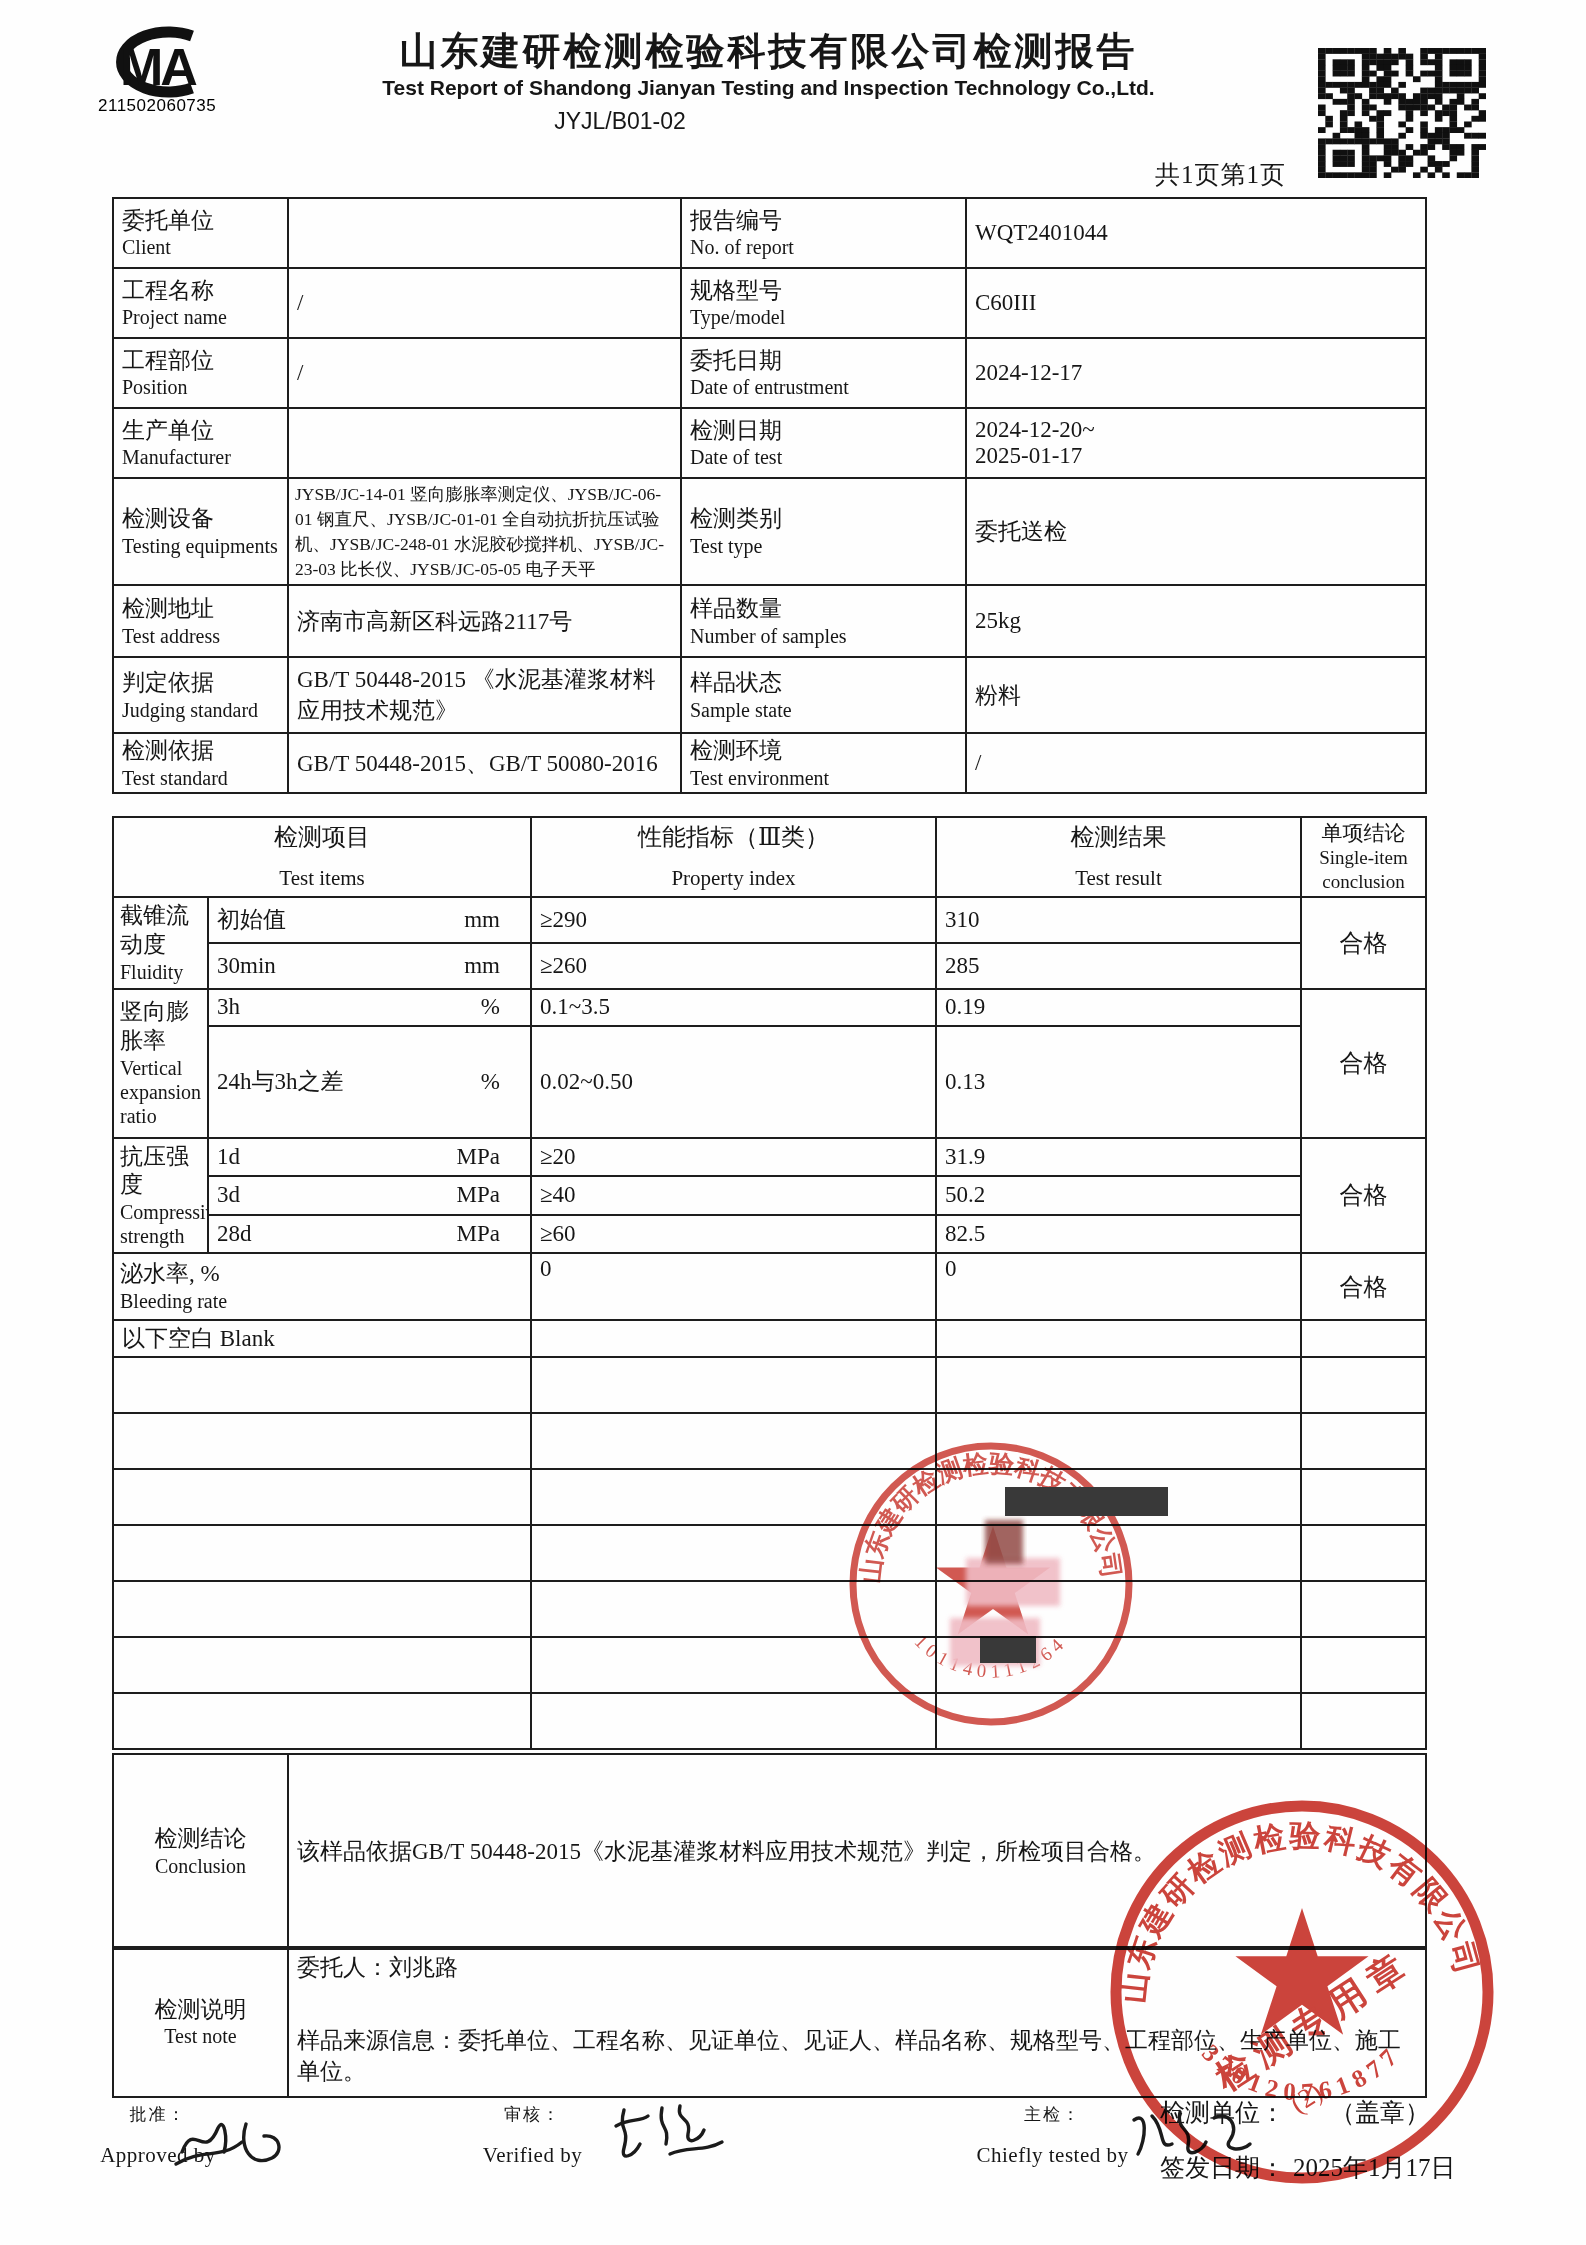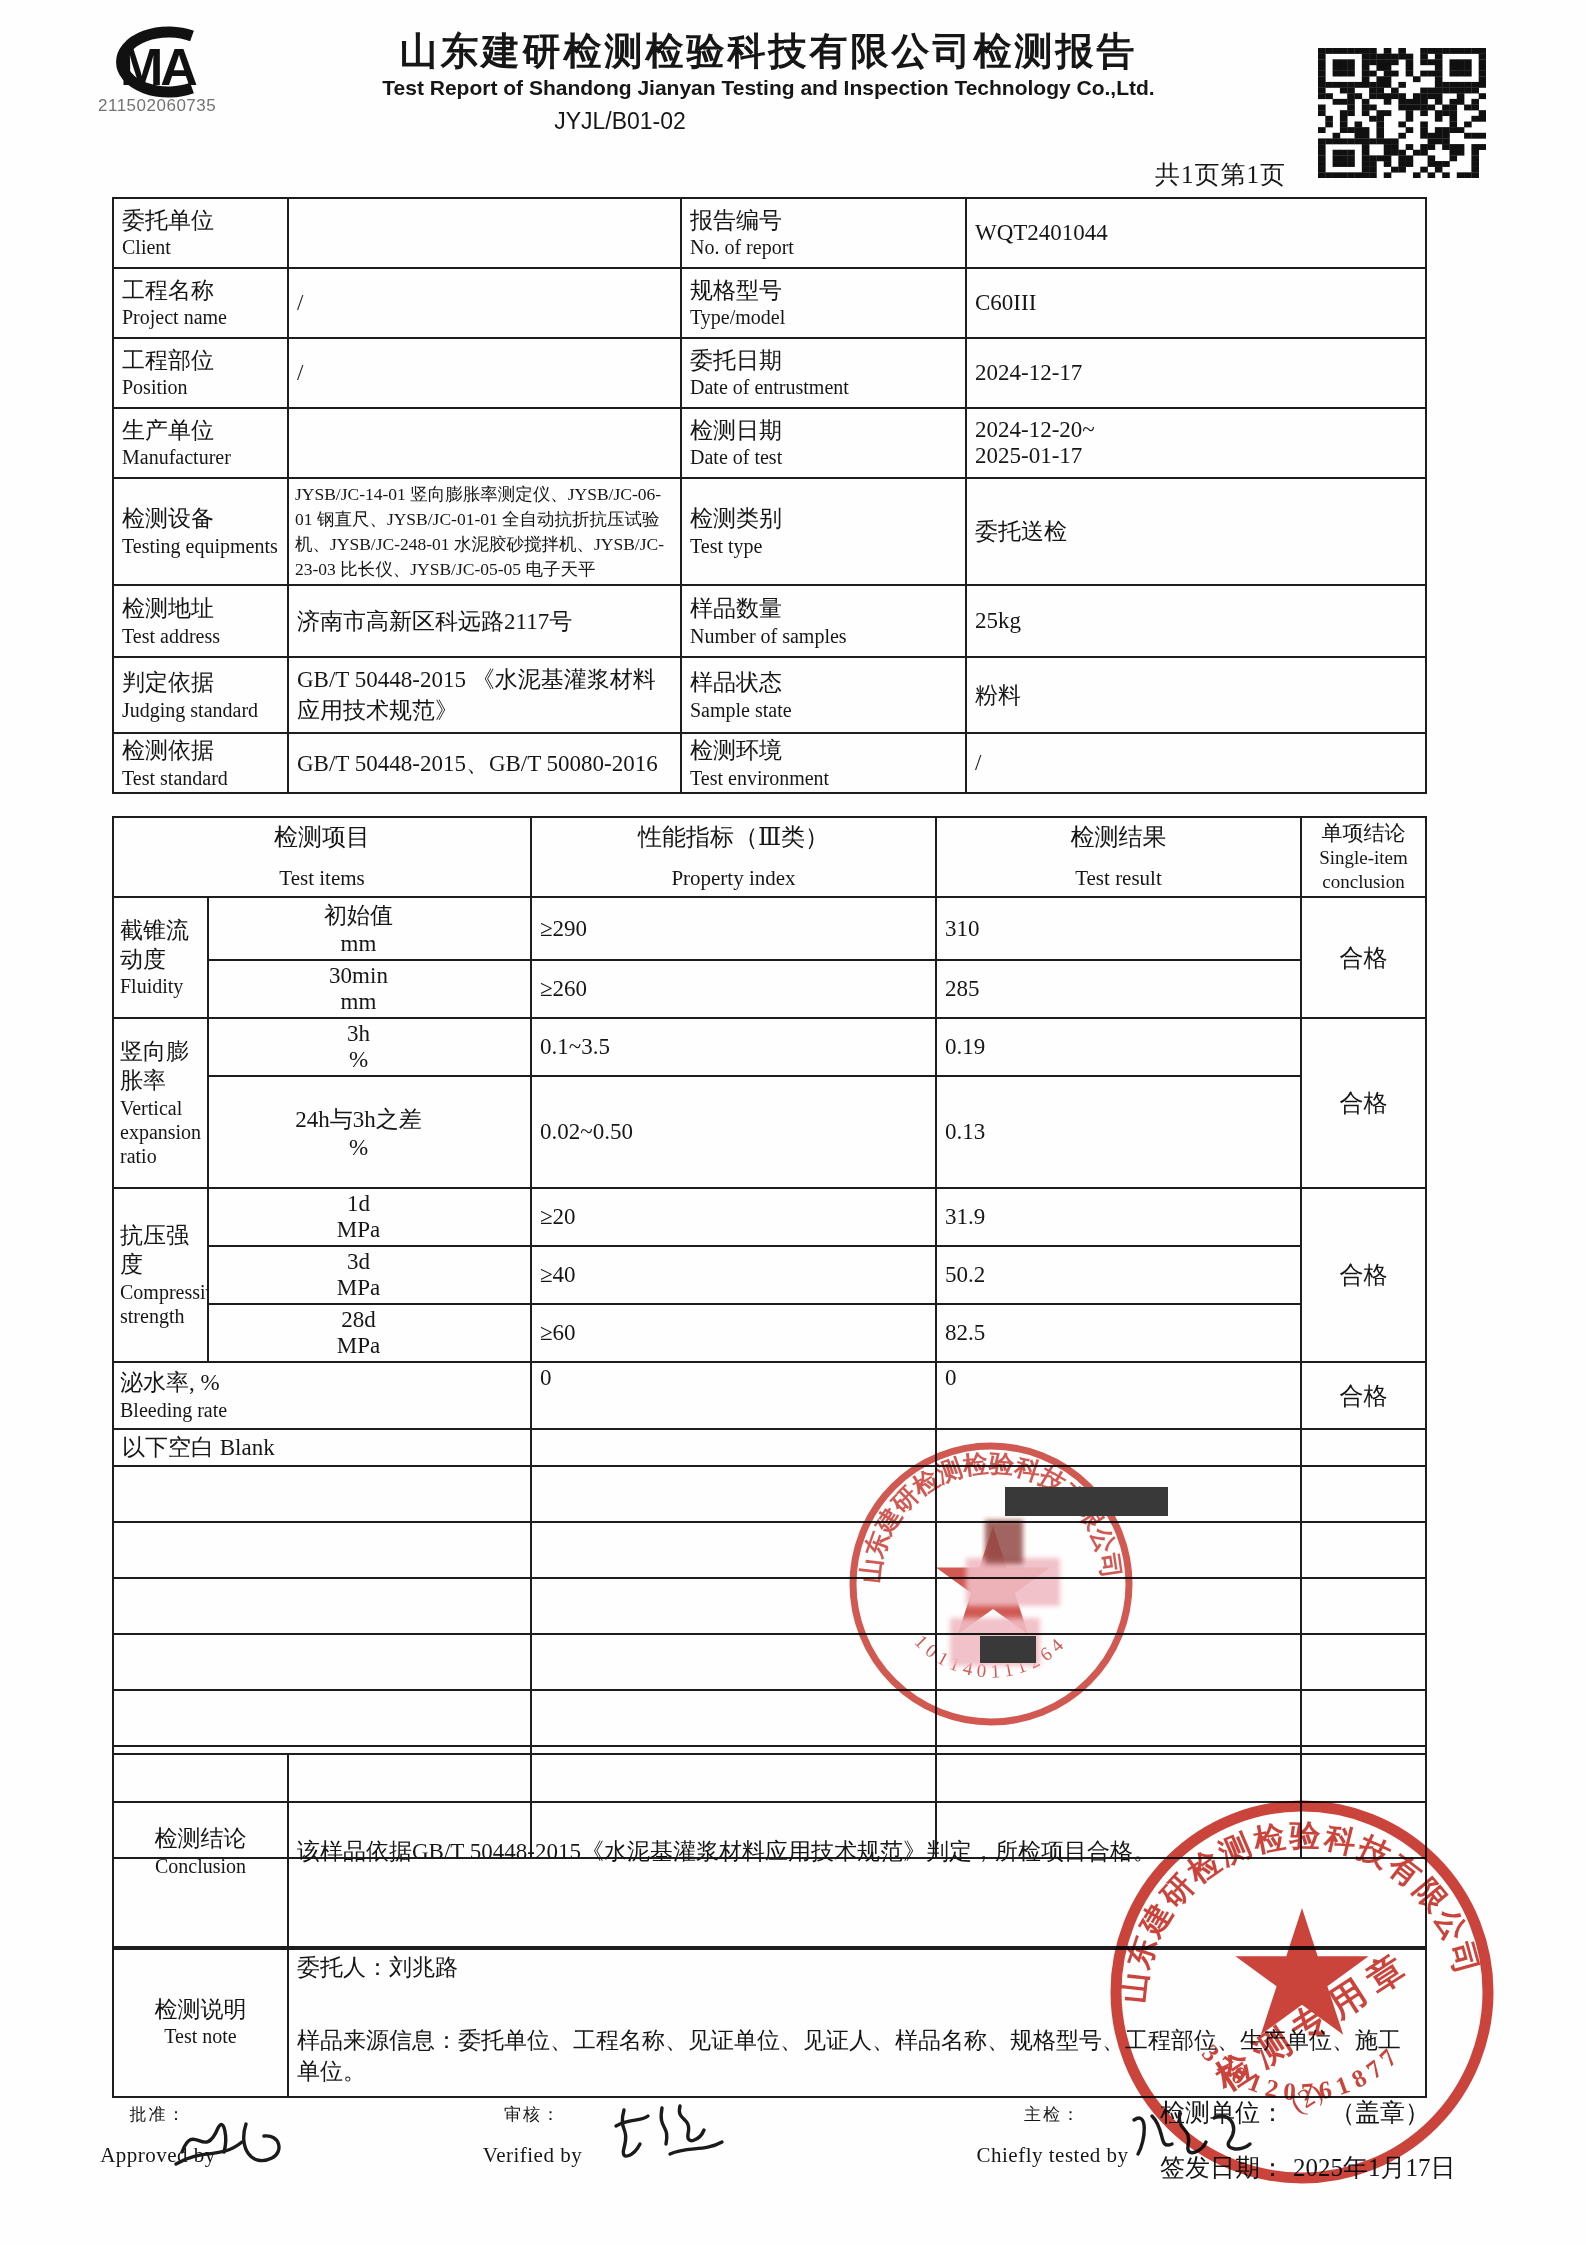--- a/index.html
+++ b/index.html
@@ -1,21 +1,21 @@
 <!DOCTYPE html>
 <html><head>
 <meta charset="utf-8">
 <style>
   html,body{margin:0;padding:0;background:#ffffff;}
   .page{position:relative;width:1586px;height:2245px;background:#fefefe;overflow:hidden;
         font-family:"Liberation Serif","DejaVu Serif",serif;color:#161616;}
   
   .cma{position:absolute;left:96px;top:26px;}
   .cma-code{position:absolute;left:98px;top:96px;font-family:"Liberation Sans","DejaVu Sans",sans-serif;
-            font-size:17px;letter-spacing:.5px;color:#737373;}
+            font-size:17px;letter-spacing:.5px;color:#000000;}
   .title-zh{position:absolute;left:112px;top:26px;width:1313px;text-align:center;
             font-family:"Liberation Sans","DejaVu Sans",sans-serif;font-weight:bold;
             font-size:38px;letter-spacing:3px;}
   .title-en{position:absolute;left:112px;top:76px;width:1313px;text-align:center;
             font-family:"Liberation Sans","DejaVu Sans",sans-serif;font-weight:bold;font-size:21px;}
   .doc-code{position:absolute;left:470px;top:108px;width:300px;text-align:center;
             font-family:"Liberation Sans","DejaVu Sans",sans-serif;font-size:23px;}
   .page-info{position:absolute;left:1155px;top:158px;font-size:25px;letter-spacing:1px;}
   .qr{position:absolute;left:1318px;top:48px;width:168px;height:130px;}
   
@@ -30,21 +30,21 @@
   .zh{font-size:23px;line-height:1.25;}
   .en{font-size:20px;line-height:1.2;}
   td.val{font-size:23px;}
   td.equip{font-size:17.5px;line-height:1.42;padding:3px 6px;}
   
   .tres td.hd{text-align:center;vertical-align:middle;}
   .tres .hd .zh{font-size:24px;}
   .tres .hd .en{font-size:21px;margin-top:14px;}
   .tres .hd3 .zh{font-size:21px;}
   .tres .hd3 .en{font-size:19px;margin-top:0;line-height:1.25;}
-  .subcell{display:flex;justify-content:space-between;align-items:center;padding-right:22px;flex-direction:column;}
+  .subcell{display:flex;justify-content:space-between;align-items:center;padding-right:22px;}
   td.conc{text-align:center;font-size:24px;}
   td.groupcell{padding:4px 4px 4px 6px;font-family:Liberation Serif, serif;}
   
   .fblock{position:absolute;text-align:center;line-height:1;}
   .fblock .fzh{font-size:17px;letter-spacing:2px;}
   .fblock .fen{font-size:21px;margin-top:22px;letter-spacing:.5px;}
   .fright{position:absolute;left:1160px;top:2100px;font-size:25px;line-height:1;}
   .fright .row2{margin-top:30px;}
   .sig{position:absolute;}
   .stamp{position:absolute;mix-blend-mode:multiply;}

